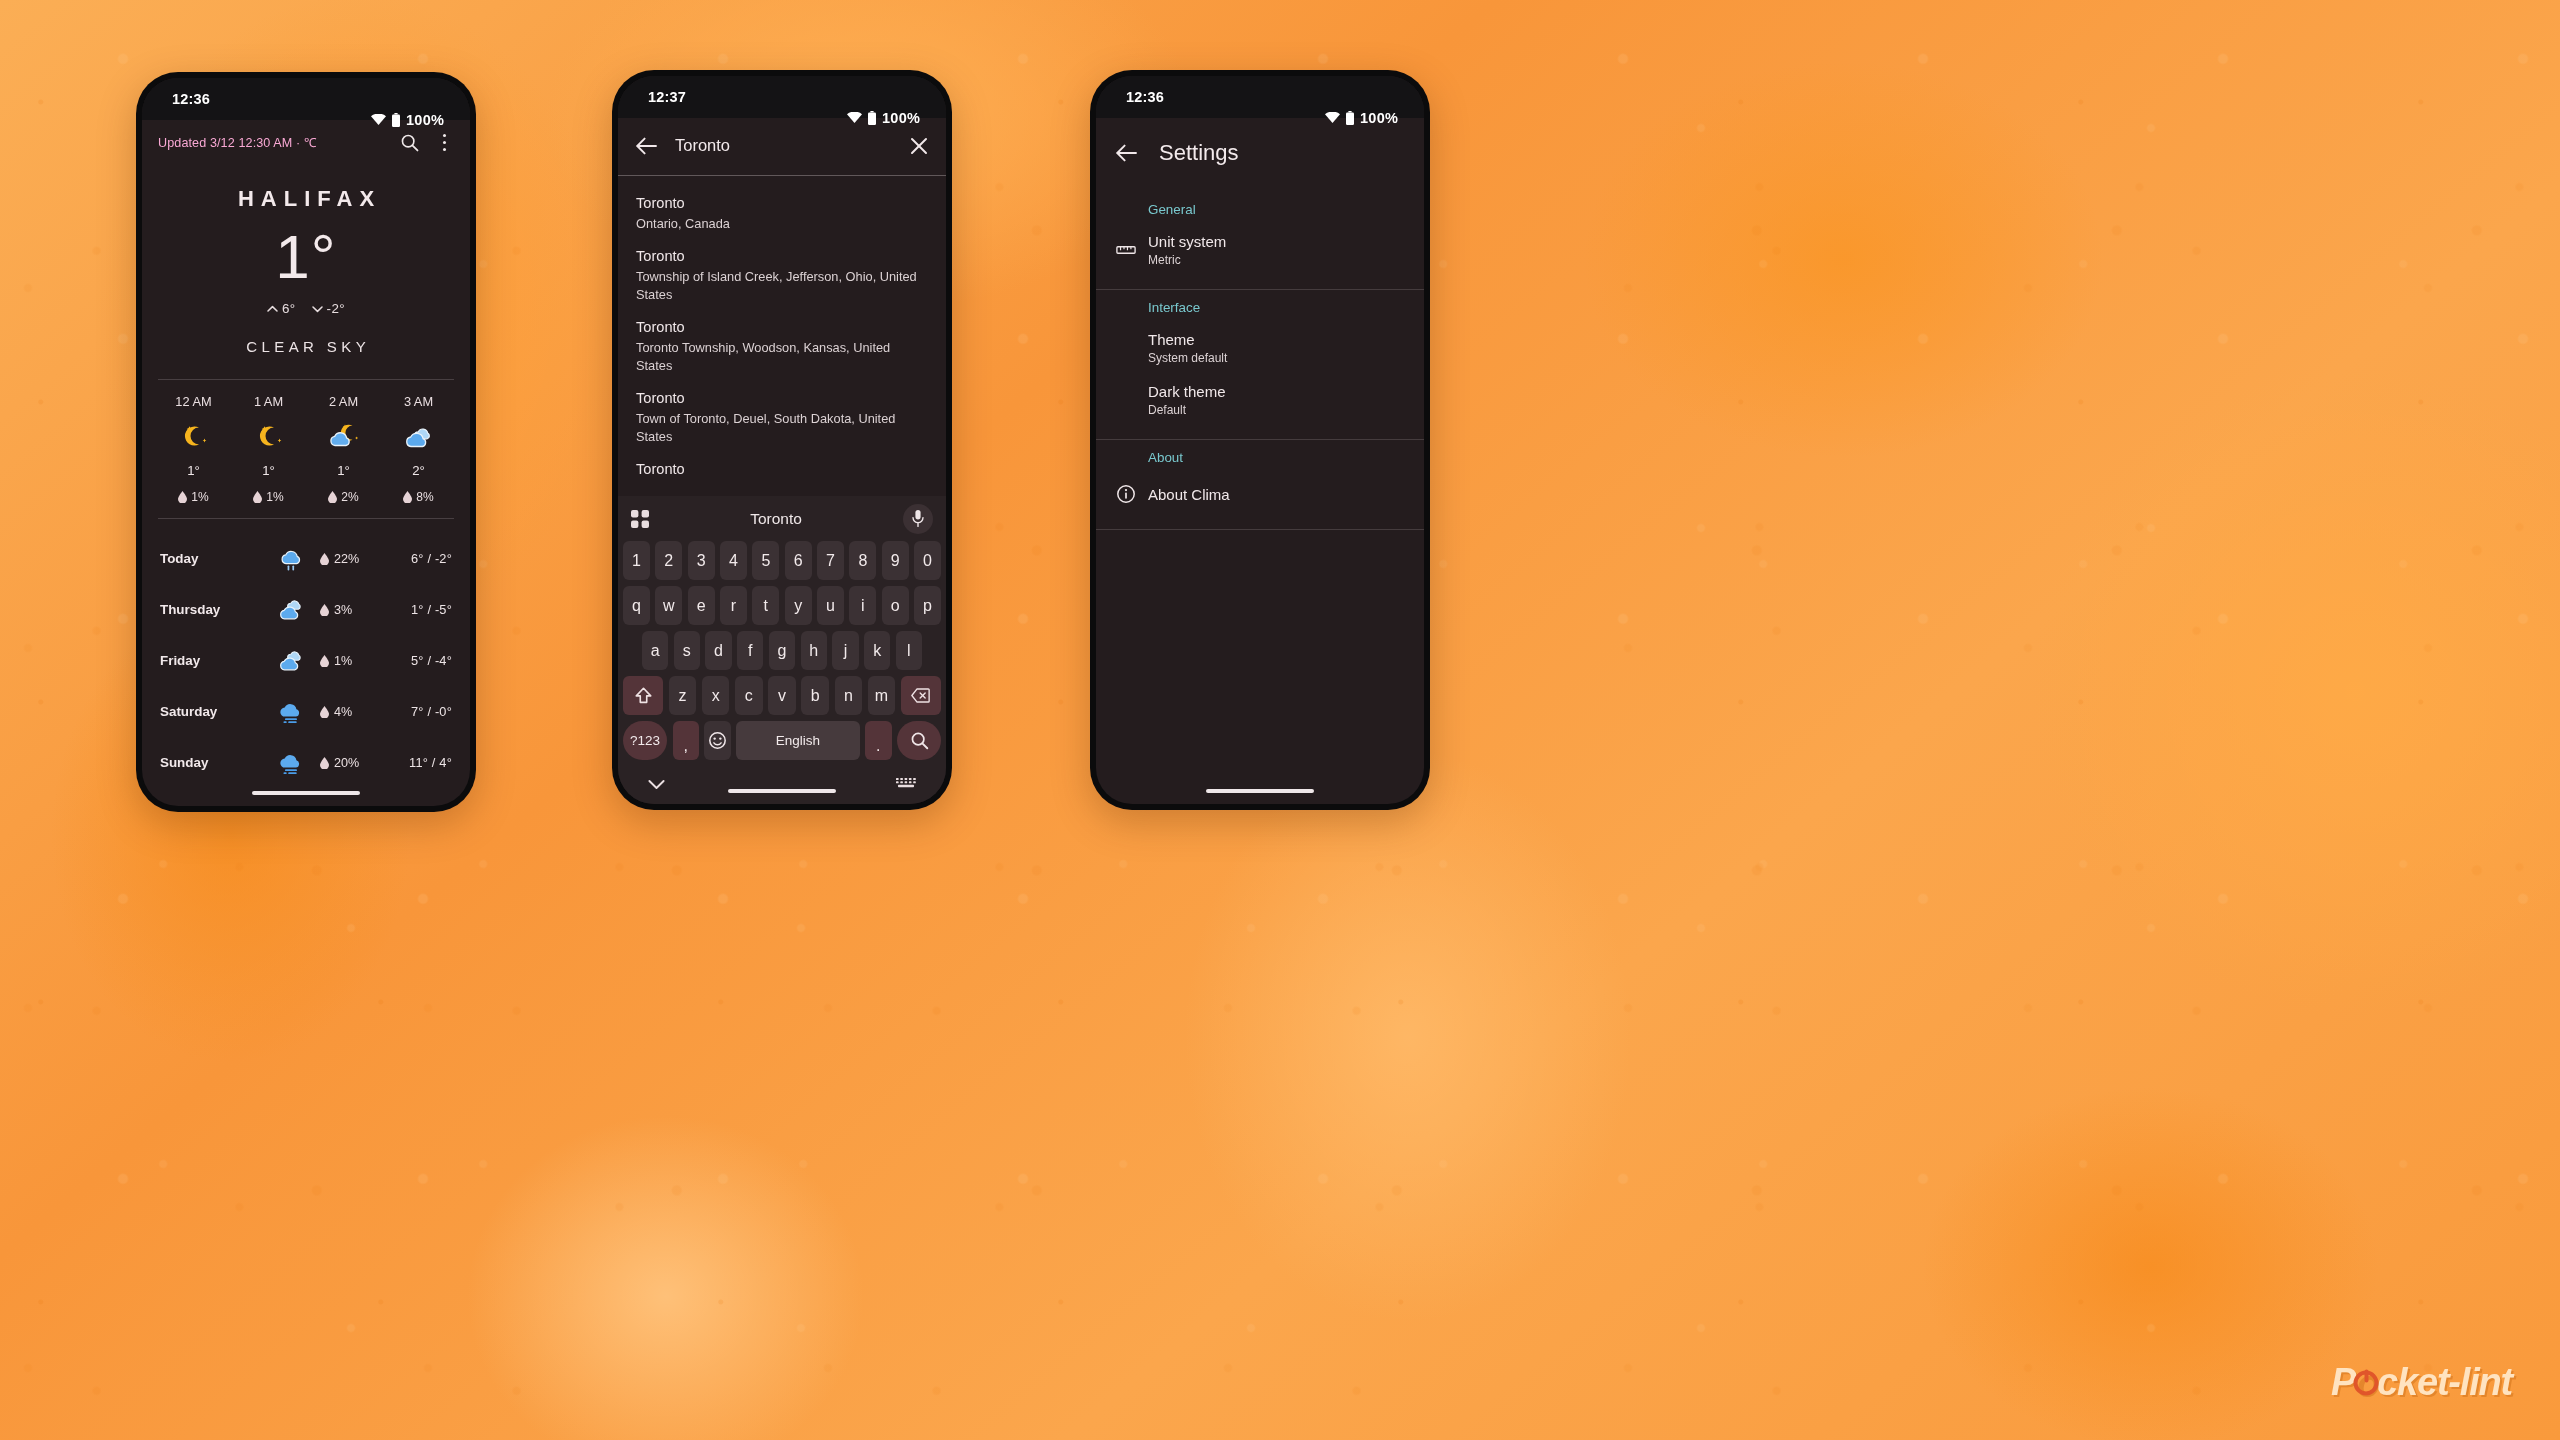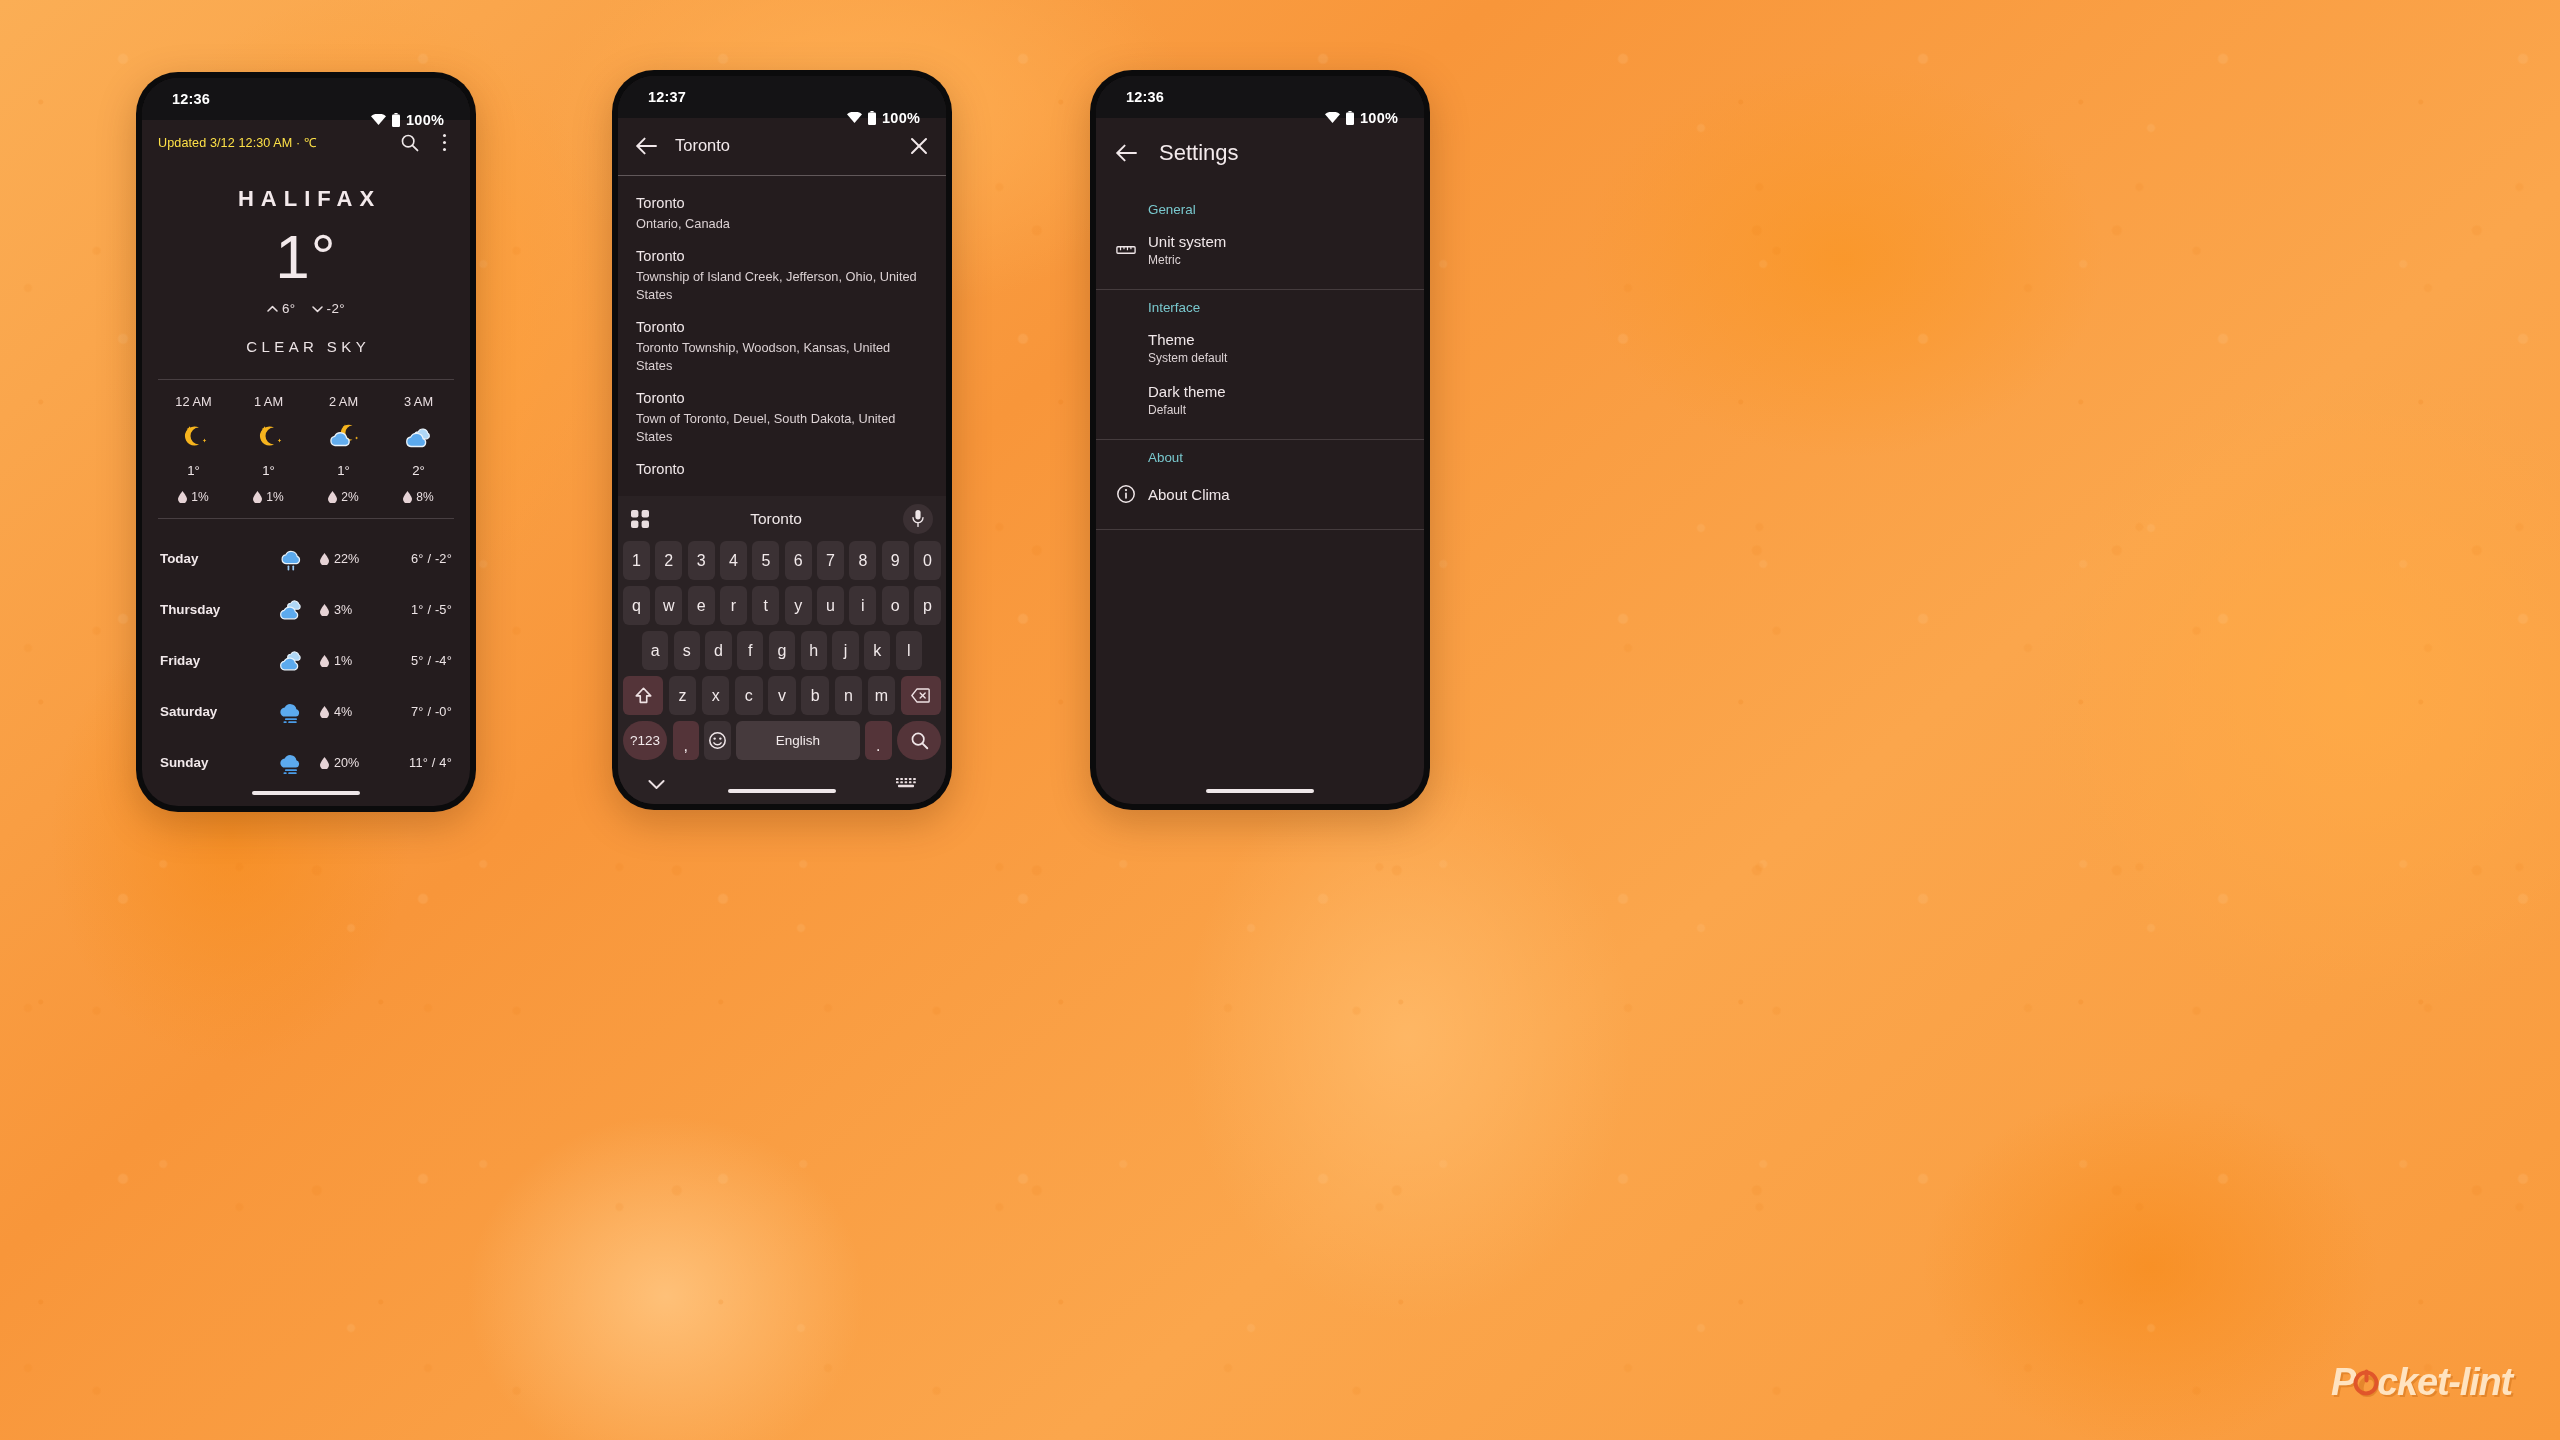--- a/index.html
+++ b/index.html
@@ -75,21 +75,21 @@
   .status-right { display: flex; align-items: center; gap: 6px; margin-top: 41px; }
   .wifi-ico { width: 15px; height: 11px; display:block; }
   .batt-ico { width: 8px; height: 14px; display:block; }
   .batt-pct { font-size: 14.5px; font-weight: bold; }
 
   
   .w-topbar {
     display: flex; align-items: center; justify-content: space-between;
     padding: 13px 16px 10px 16px;
   }
-  .w-updated { color: #fde047; font-size: 12.6px; letter-spacing: .1px; }
+  .w-updated { color: #f9a8d4; font-size: 12.6px; letter-spacing: .1px; }
   .w-topicons { display: flex; align-items: center; gap: 16px; }
   .ic { width: 19px; height: 19px; display: block; }
   .kebab { display:flex; flex-direction:column; gap:3.5px; align-items:center; width:19px;}
   .kebab i { width:3.4px; height:3.4px; border-radius:50%; background:#EFE8E9; display:block;}
 
   .w-hero { text-align: center; padding-top: 24px; }
   .w-city {
     color: #F3E9EB; font-size: 22px; font-weight: bold;
     letter-spacing: 7px; text-indent: 7px;
   }

